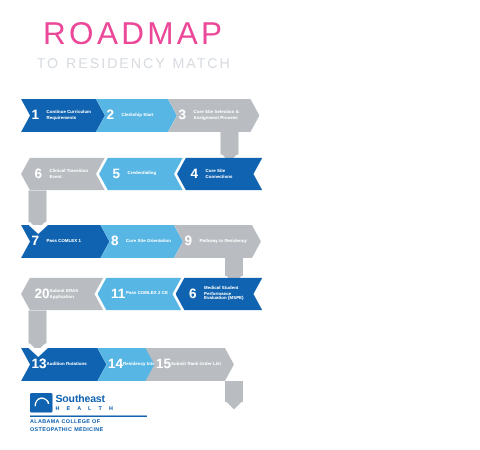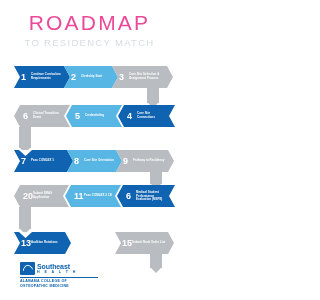--- a/index.html
+++ b/index.html
@@ -175,21 +175,25 @@
     <div class="stem g-stem"></div>
     <div class="tip g-tip"></div>
   </div>
 
   <div class="row" style="top:232px;">
     <div class="chev ltr c-blue" style="left:14px;width:57px;">
       <span class="num">13</span>
       <span class="lbl">Audition Rotations</span>
       <div class="notch white" style="left:5px;top:0;"></div>
     </div>
-    <div class="chev ltr c-gray" style="left:115px;width:59px;">
+    <div class="chev ltr c-lblue" style="left:65px;width:56px;">
+      <span class="num">14</span>
+      <span class="lbl">Residency Interviews</span>
+    </div>
+    <div class="chev ltr c-gray" style="left:97px;width:59px;">
       <span class="num">15</span>
       <span class="lbl">Submit Rank Order List</span>
     </div>
   </div>
 
   <div class="conn" style="left:150px;top:254px;height:14px;">
     <div class="stem g-stem"></div>
     <div class="tip g-tip"></div>
   </div>
 

